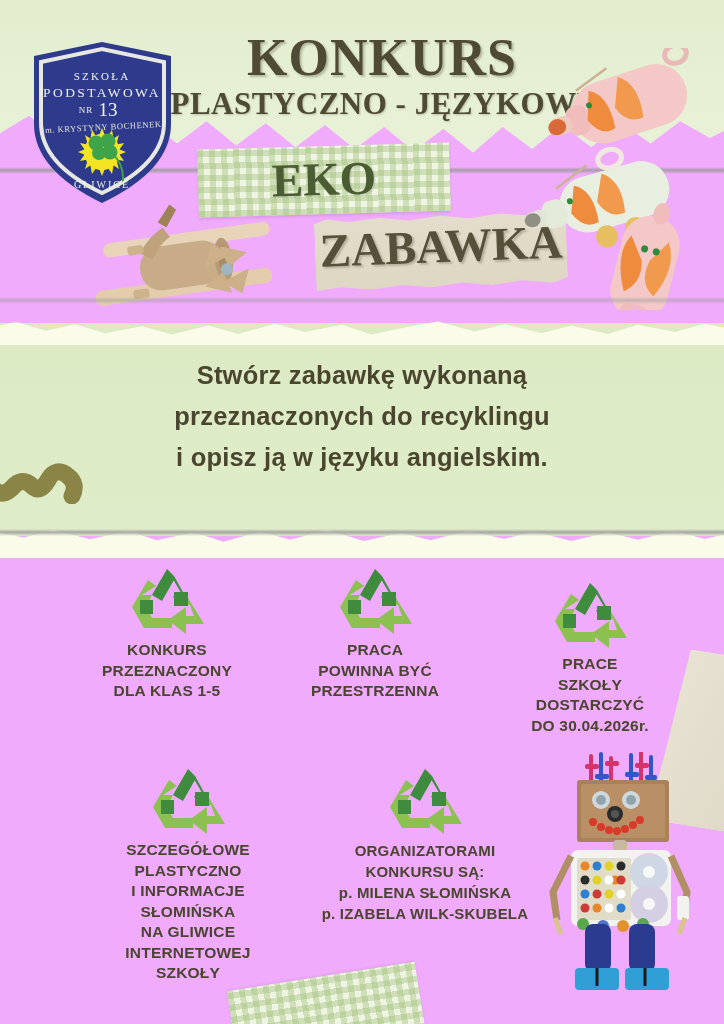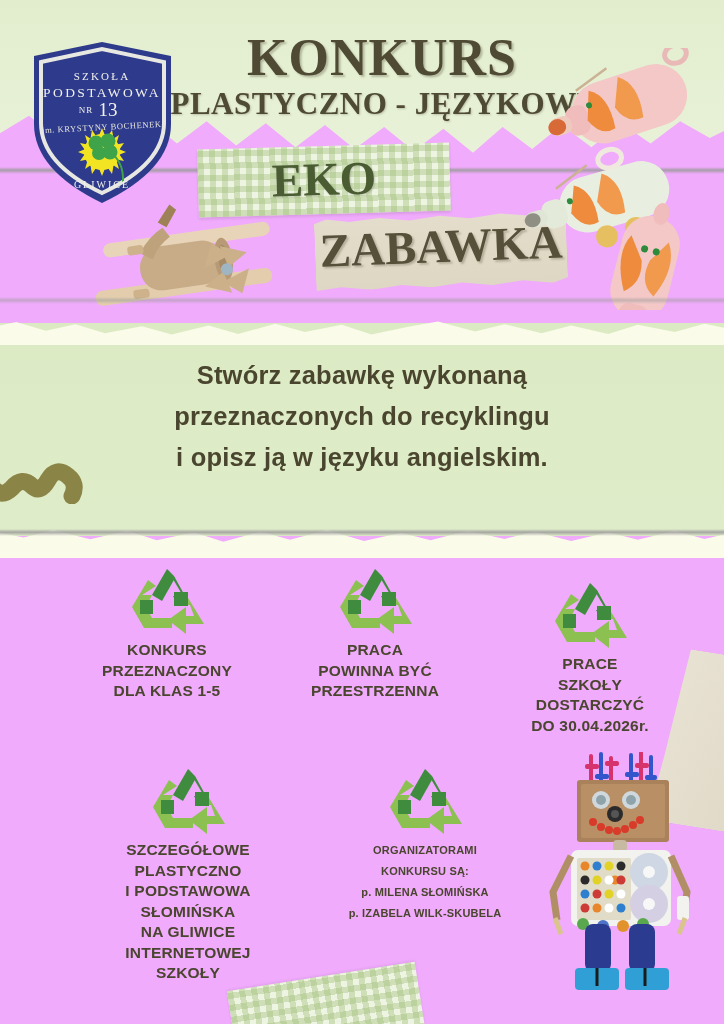--- a/index.html
+++ b/index.html
@@ -131,21 +131,21 @@
     color:#4a452f; letter-spacing:.2px; margin-top:6px;
   }
   .info .cap div { white-space:nowrap; }
   .recycle { width:78px; height:68px; display:block; }
 
   .c1 { left:92px; top:566px; width:150px; }
   .c2 { left:285px; top:566px; width:180px;justify-content:center; }
   .c3 { left:500px; top:580px; width:180px; }
   .c4 { left:108px; top:766px; width:160px; }
   .c5 { left:300px; top:766px; width:250px; }
-  .c5 .cap { font-size:11px; line-height:21px; }
+  .c5 .cap { font-size:15px; line-height:21px; }
 
   
   .crest { position:absolute; left:30px; top:40px; width:145px; height:165px; }
 
   
   .photo { position:absolute; }
   .plane { left:78px; top:200px; width:205px; height:125px; }
   .pigs  { left:500px; top:48px; width:224px; height:262px; }
   .robot { left:545px; top:752px; width:160px; height:248px; }
 </style>
@@ -341,21 +341,21 @@
       <path d="M39 3 L24 29 L34 35 L47 12 Z" fill="#3f8c3f"></path>
       <path d="M62 39 L50 39 L57 27 L76 58 L58 58 L58 68 L40 54 L58 41 L58 50 L66 50 Z" fill="#8cc152"></path>
       <path d="M14 29 L24 29 L18 41 L4 41 L20 14 L28 20 Z" fill="#8cc152"></path>
       <path d="M4 41 L18 41 L24 52 L44 52 L44 62 L16 62 Z" fill="#8cc152"></path>
       <path d="M12 34 L25 34 L25 48 L12 48 Z" fill="#3f8c3f"></path>
       <path d="M46 26 L60 26 L60 40 L46 40 Z" fill="#3f8c3f"></path>
     </svg>
     <div class="cap">
       <div>SZCZEGÓŁOWE</div>
       <div>PLASTYCZNO</div>
-      <div>I PODSTAWOWA</div>
+      <div>I INFORMACJE</div>
       <div>SŁOMIŃSKA</div>
       <div>NA GLIWICE</div>
       <div>INTERNETOWEJ</div>
       <div>SZKOŁY</div>
     </div>
   </div>
 
   <div class="info c5">
     <svg class="recycle" viewBox="0 0 78 68">
       <path d="M39 3 L55 30 L45 30 L50 39 L62 39 L46 10 Z" fill="#3f8c3f"></path>

